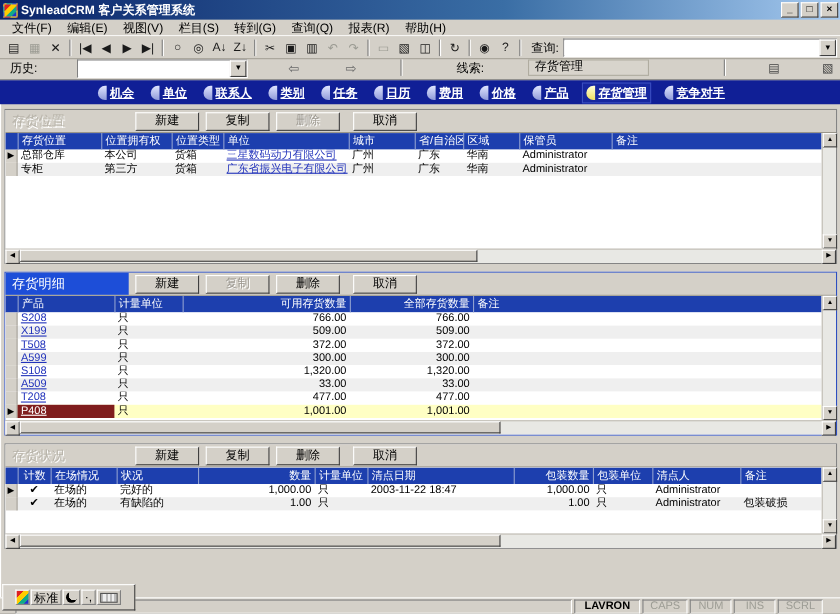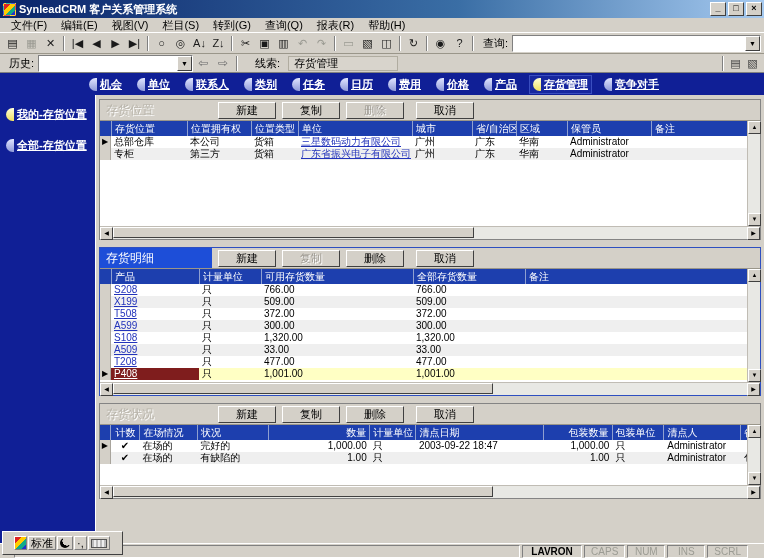--- a/index.html
+++ b/index.html
@@ -27,22 +27,22 @@
            font-size:11px;color:#1a1a1a;padding:0 1px;}
   .tb-icon.dis{color:#9a9a92;}
   .tb-sep{width:2px;height:15px;margin:0 3px;border-left:1px solid #808080;border-right:1px solid #fff;}
   .combo{background:#fff;border:1px solid;border-color:#808080 #fff #fff #808080;height:17px;
          display:flex;align-items:center;}
   .combo input{border:0;outline:0;flex:1;height:13px;font-size:11px;min-width:0;background:#fff;}
   .combo .drop{width:15px;height:15px;background:#D4D0C8;border:1px solid;border-color:#fff #404040 #404040 #fff;
                font-size:7px;text-align:center;line-height:13px;color:#000;}
   .tb-label{margin:0 4px 0 6px;white-space:nowrap;}
   
-  .navbar{height:19px;display:flex;align-items:center;padding:0 3px;background:#D4D0C8;
-          border-bottom:1px solid #808080;flex:0 0 auto;}
+  .navbar{height:19px;display:flex;padding:0 3px;background:#D4D0C8;
+          border-bottom:1px solid #808080;flex:0 0 auto;gap:32px;}
   .nav-arrow{min-width:20px;height:16px;display:inline-flex;align-items:center;justify-content:center;
              font-size:12px;color:#6a6a6a;}
   .clue-box{background:#d8d4cc;border:1px solid #b0aca0;height:15px;min-width:110px;
             padding:0 5px;line-height:13px;margin-left:4px;}
   .mini-icon{min-width:17px;height:15px;display:inline-flex;align-items:center;justify-content:center;
              font-size:11px;color:#444;}
   
   .tabstrip{height:22px;background:#101f96;display:flex;align-items:center;padding-left:86px;flex:0 0 auto;}
   .tab{display:flex;align-items:center;margin-right:9px;padding:1px 3px;cursor:default;}
   .tab.active{border:1px solid #3a4ec0;background:#17279f;}
@@ -80,21 +80,21 @@
   .ind{width:11px;padding:0;background:#D4D0C8;border-right:1px solid #a8a49c;text-align:center;
        font-size:8px;line-height:12px;color:#000;}
   .gh-row .ind{background:#1d3fae;border-right:none;}
   .link{color:#2233bb;text-decoration:underline;}
   .cell-sel{background:#7f1d1d;color:#fff;text-decoration:underline;}
   
   .t1 .c0{width:76px}.t1 .c1{width:64px}.t1 .c2{width:47px}.t1 .c3{width:114px}
   .t1 .c4{width:60px}.t1 .c5{width:44px}.t1 .c6{width:51px}.t1 .c7{width:84px}.t1 .c8{flex:1}
   
   .t2 .c0{width:88px}.t2 .c1{width:62px}.t2 .c2{width:152px}.t2 .c3{width:112px}.t2 .c4{flex:1}
-  .t2 .c2,.t2 .c3{}
+  .t2 .c2,.t2 .c3{text-align:right}
   
   .t3 .c0{width:30px;text-align:center}.t3 .c1{width:60px}.t3 .c2{width:74px}.t3 .c3{width:106px;text-align:right}
   .t3 .c4{width:48px}.t3 .c5{width:133px}.t3 .c6{width:72px;text-align:right}.t3 .c7{width:54px}
   .t3 .c8{width:80px}.t3 .c9{flex:1}
   
   .vscroll{width:13px;background:#E8E8E4;display:flex;flex-direction:column;flex:0 0 auto;
            border-left:1px solid #c0bcb4;}
   .sb-btn{height:13px;width:13px;background:#D4D0C8;border:1px solid;border-color:#fff #404040 #404040 #fff;
           font-size:6px;text-align:center;line-height:11px;color:#000;flex:0 0 auto;}
   .vscroll .track{flex:1;}
@@ -239,30 +239,20 @@
         <span class="tab-label">存货管理</span>
       </div>
     <div class="tab">
         <span class="crescent"></span>
         <span class="tab-label">竞争对手</span>
       </div>
   </div>
 
   <div class="main">
 
-    <div class="sidebar">
-      <div class="side-item active">
-        <span class="crescent"></span>
-        <span class="side-label">我的-存货位置</span>
-      </div>
-      <div class="side-item">
-        <span class="crescent"></span>
-        <span class="side-label">全部-存货位置</span>
-      </div>
-    </div>
 
     <div class="content">
 
       <div class="panel" style="height:141px;">
         <div class="panel-hdr">
           <div class="panel-title">存货位置</div>
           <button class="pbtn">新建</button>
           <button class="pbtn">复制</button>
           <button class="pbtn dis">删除</button>
           <button class="pbtn gap">取消</button>
@@ -442,21 +432,21 @@
               <div class="gh c8">清点人</div>
               <div class="gh c9">备注</div>
             </div>
             <div class="gr">
               <div class="gc ind">▶</div>
               <div class="gc c0">✔</div>
               <div class="gc c1">在场的</div>
               <div class="gc c2">完好的</div>
               <div class="gc c3">1,000.00</div>
               <div class="gc c4">只</div>
-              <div class="gc c5">2003-09-22 18:47</div>
+              <div class="gc c5">2003-11-22 18:47</div>
               <div class="gc c6">1,000.00</div>
               <div class="gc c7">只</div>
               <div class="gc c8">Administrator</div>
               <div class="gc c9"></div>
             </div>
             <div class="gr alt">
               <div class="gc ind"></div>
               <div class="gc c0">✔</div>
               <div class="gc c1">在场的</div>
               <div class="gc c2">有缺陷的</div>

